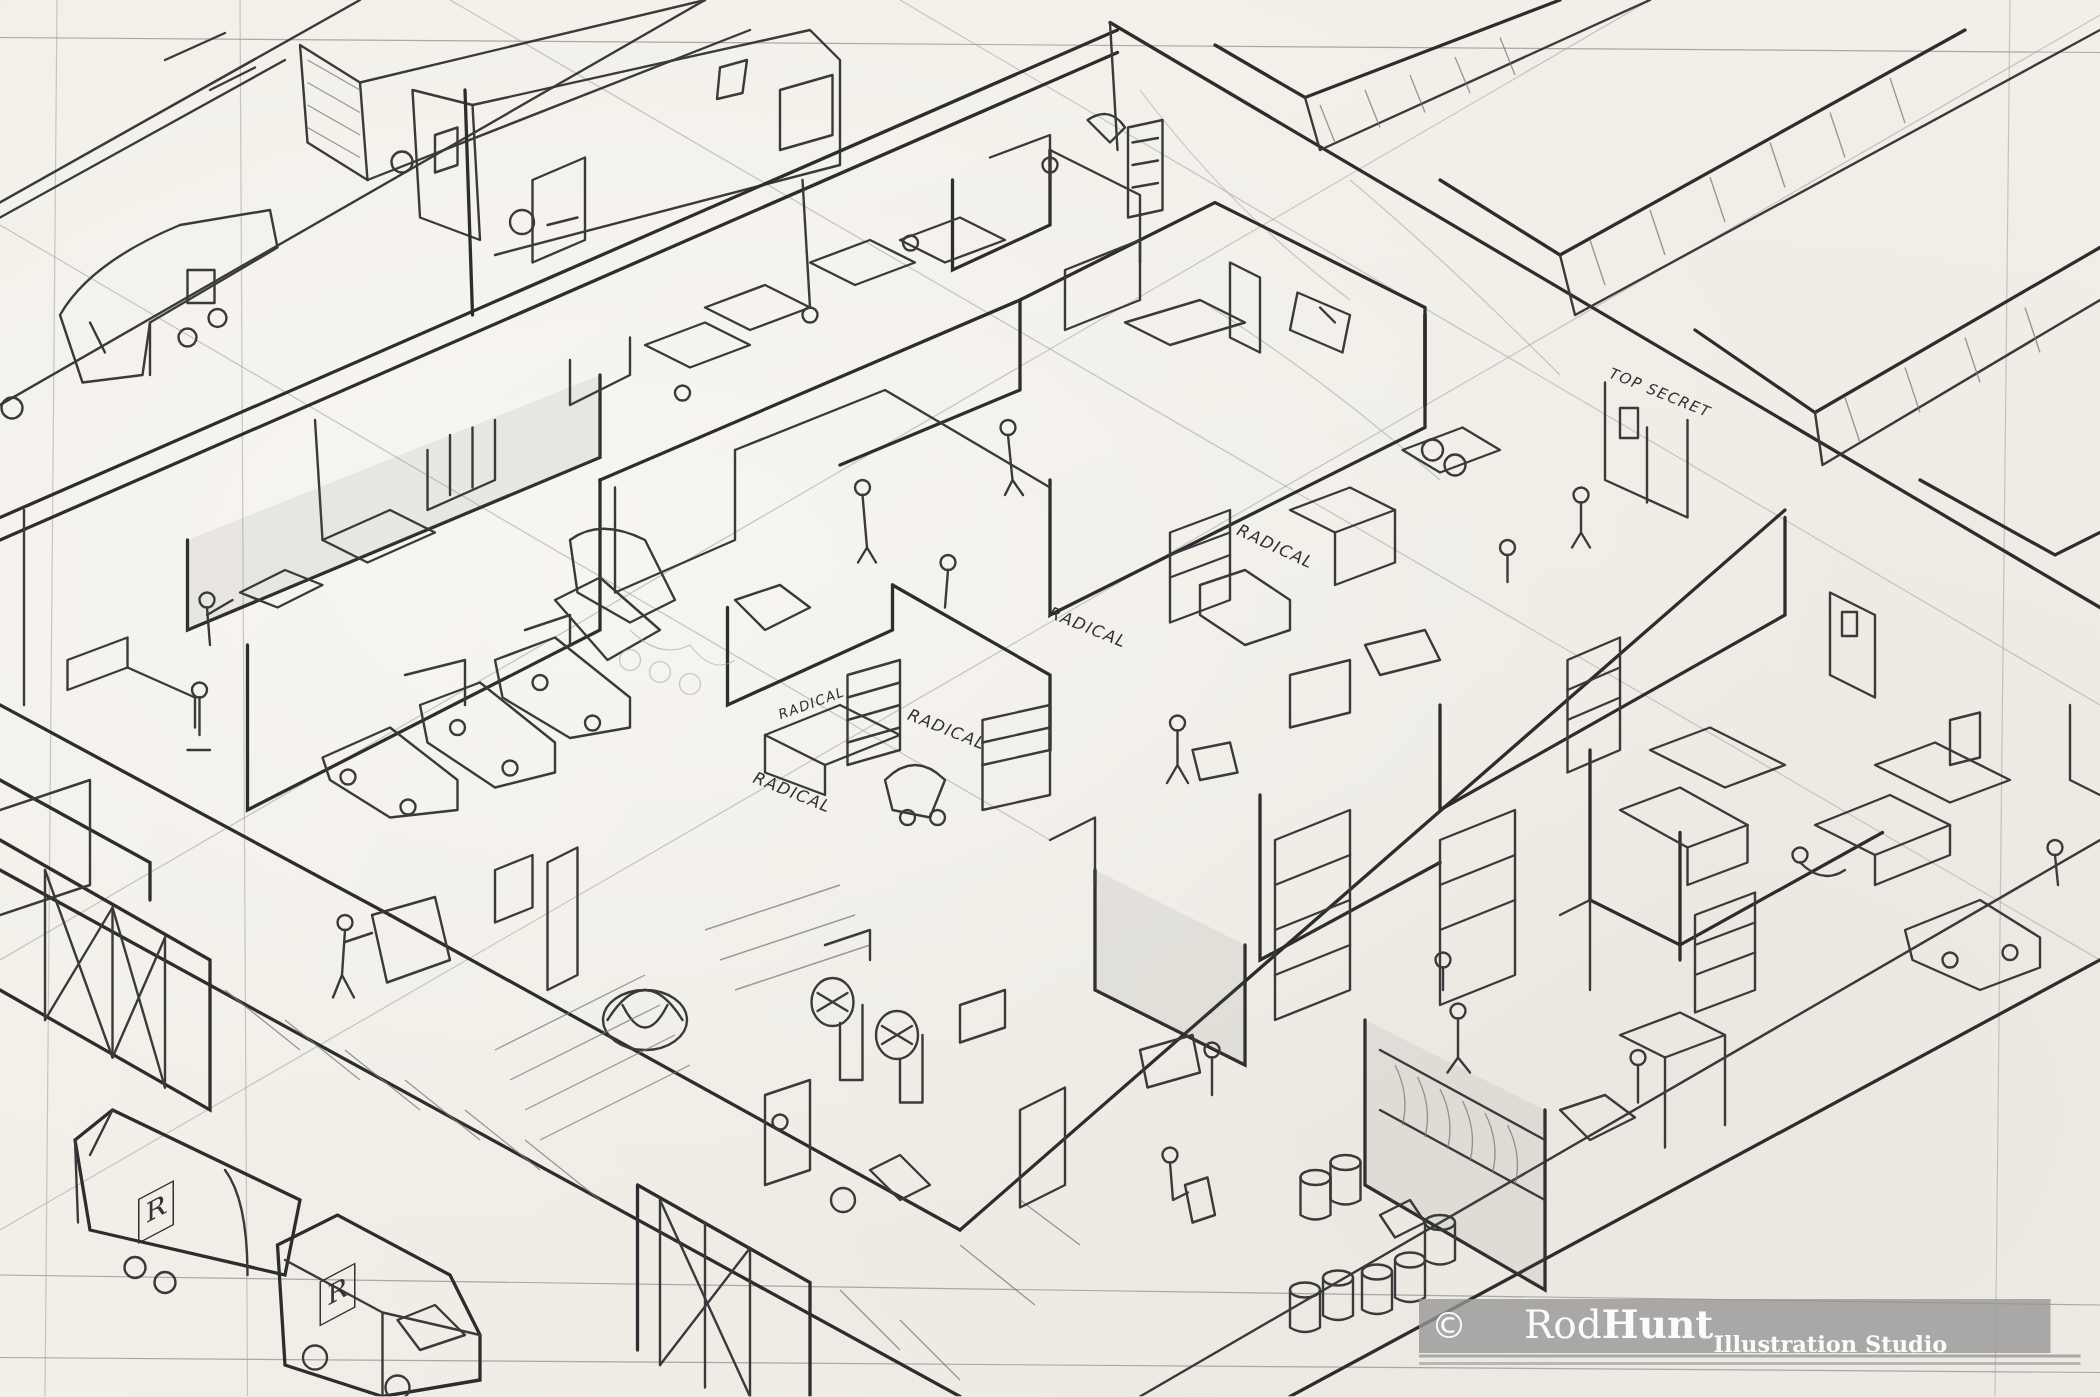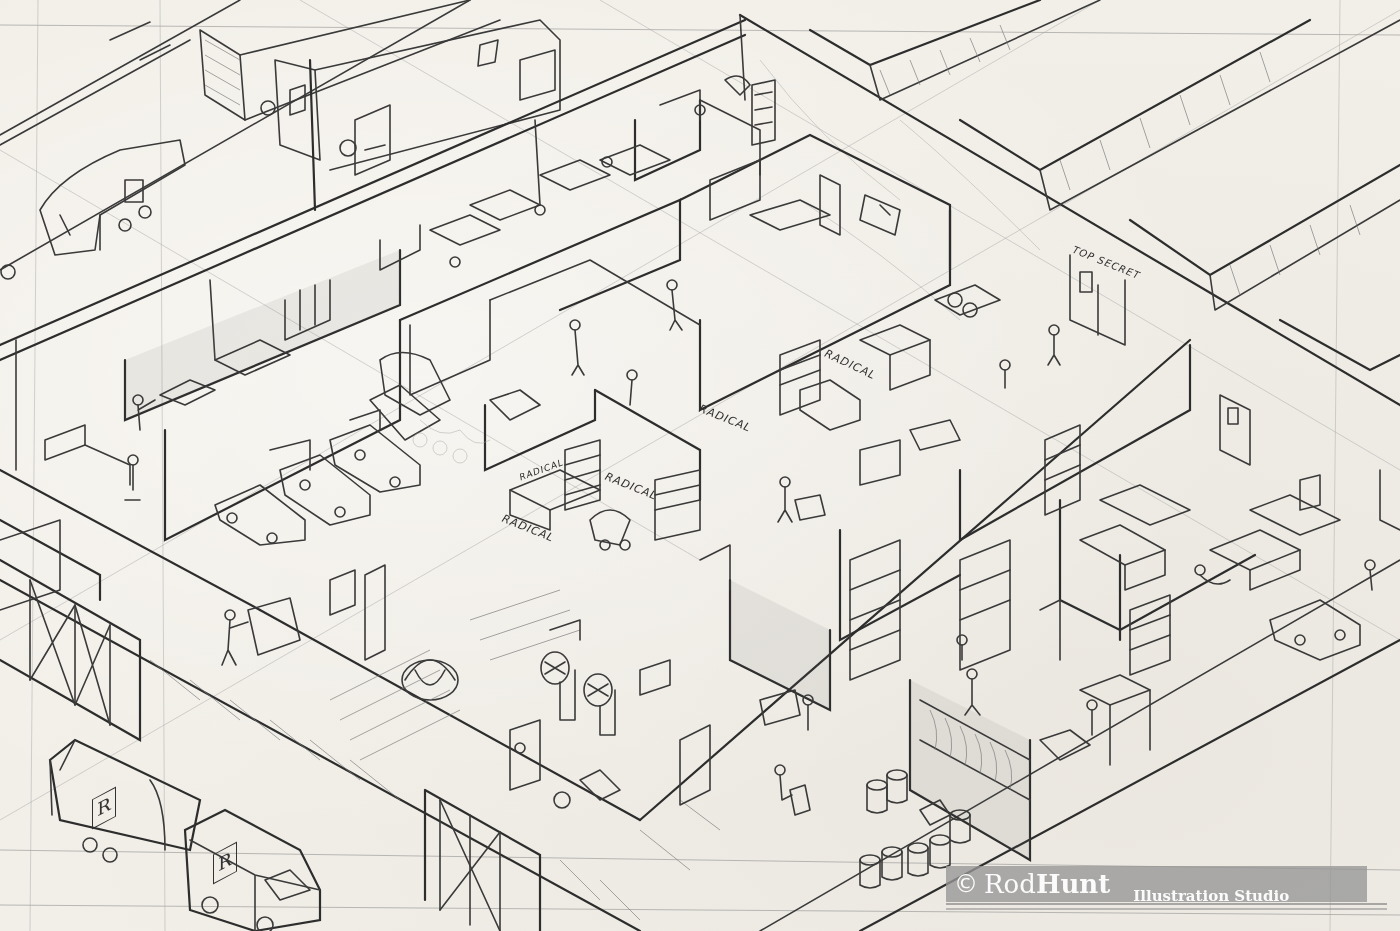--- a/index.html
+++ b/index.html
@@ -38,22 +38,22 @@
     display: flex; align-items: center; padding-left: 8px; box-sizing: border-box;
     color: #fbfbfb;
   }
   #watermark::after {
     content: ""; position: absolute; left: 0; right: -20px; bottom: -8px;
     border-top: 2px solid rgba(150,150,150,0.8);
     border-bottom: 2px solid rgba(150,150,150,0.6);
     height: 3px;
   }
   #wm-copy { font-family: "DejaVu Sans", sans-serif; font-size: 24px; margin-right: 6px; }
-  #wm-rod { font-family: "DejaVu Serif", serif; font-size: 26px; }
-  #wm-hunt { font-family: "DejaVu Serif", serif; font-size: 26px; font-weight: bold; margin-right: 23px; text-align: center; }
+  #wm-rod { font-family: "DejaVu Serif", serif; font-size: 26px; margin-left: 32px; }
+  #wm-hunt { font-family: "DejaVu Serif", serif; font-size: 26px; font-weight: bold; margin-right: 0; text-align: center; }
   #wm-studio { font-family: "DejaVu Serif", serif; font-size: 15px; font-weight: bold; margin-top: 24px; }
 </style>
 </head>
 <body>
 
 <div id="canvas">
 
   <svg class="sketch" width="1400" height="931" viewBox="0 0 1400 931">
 
     <g>

